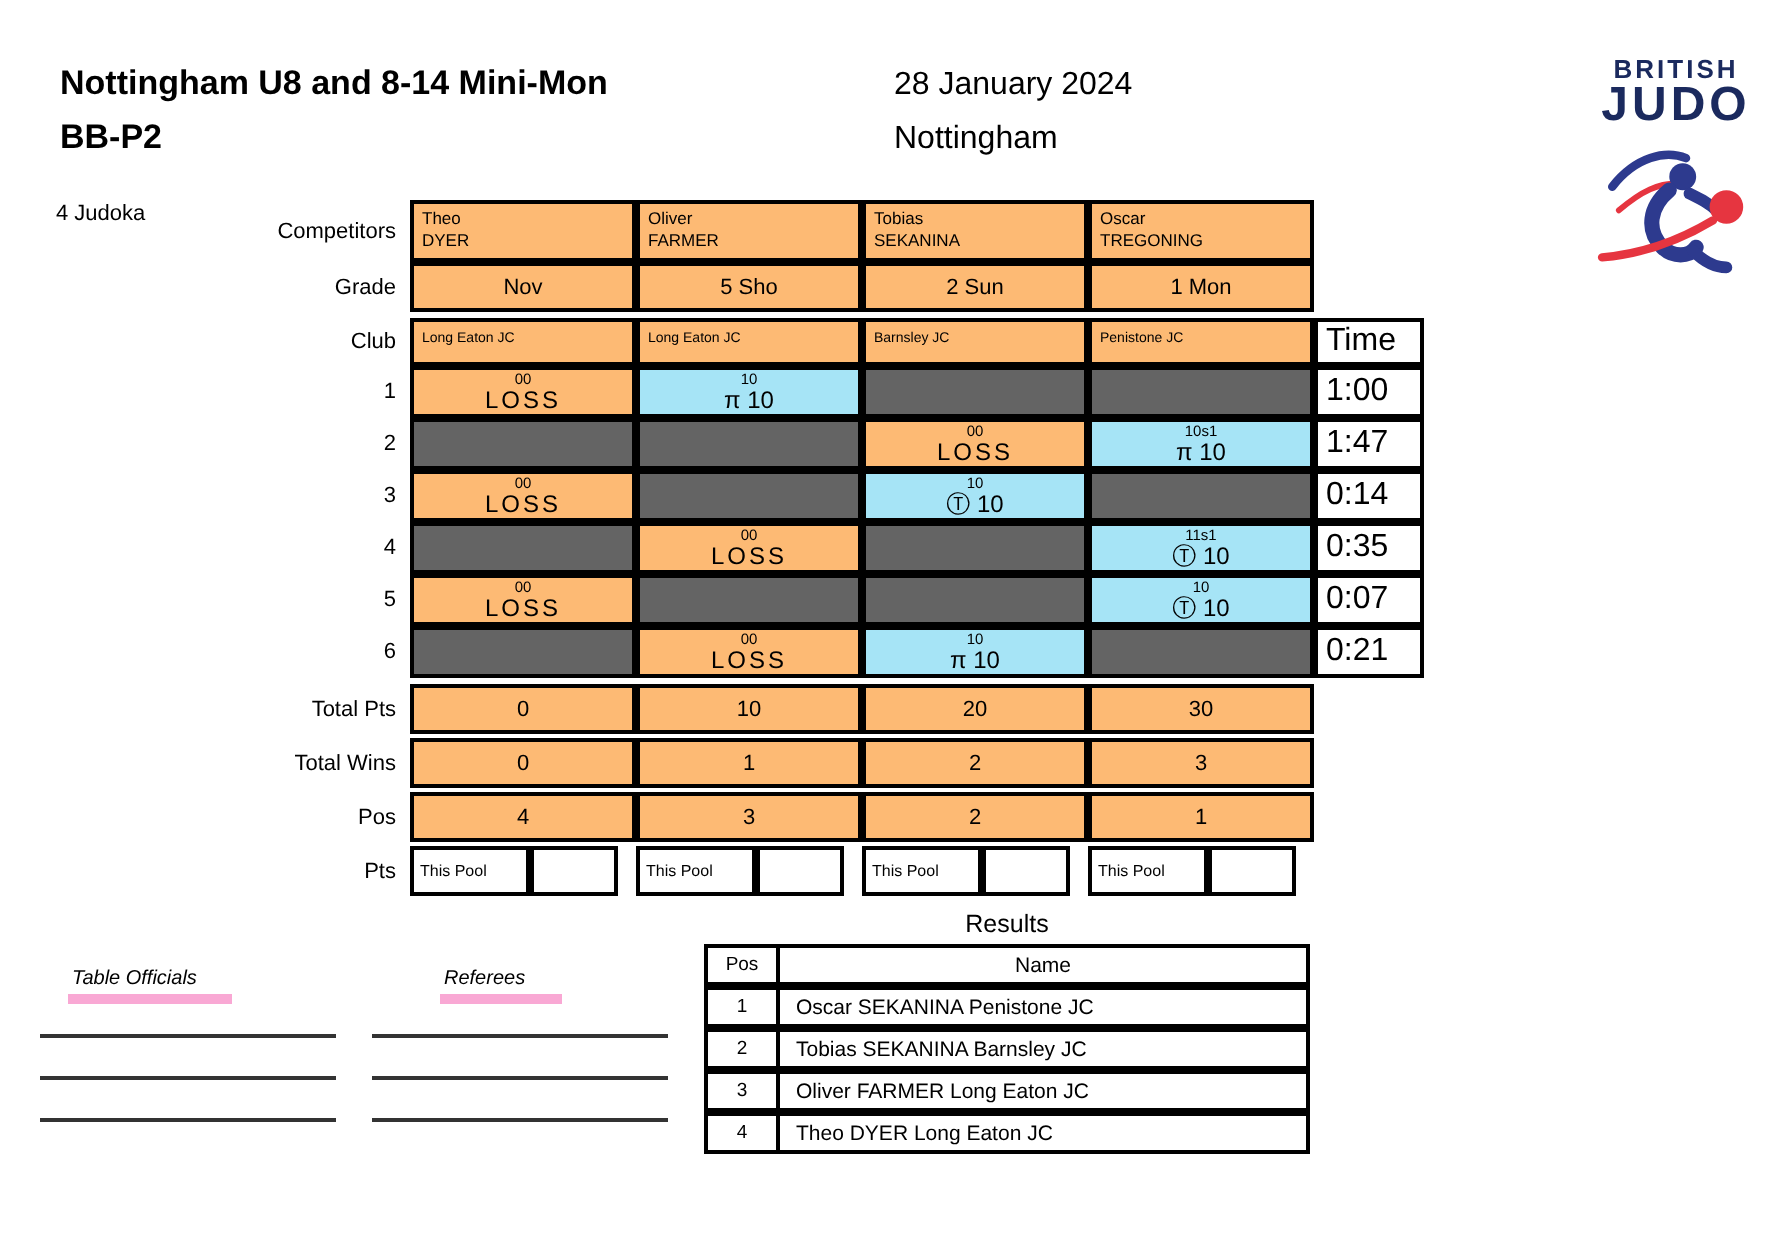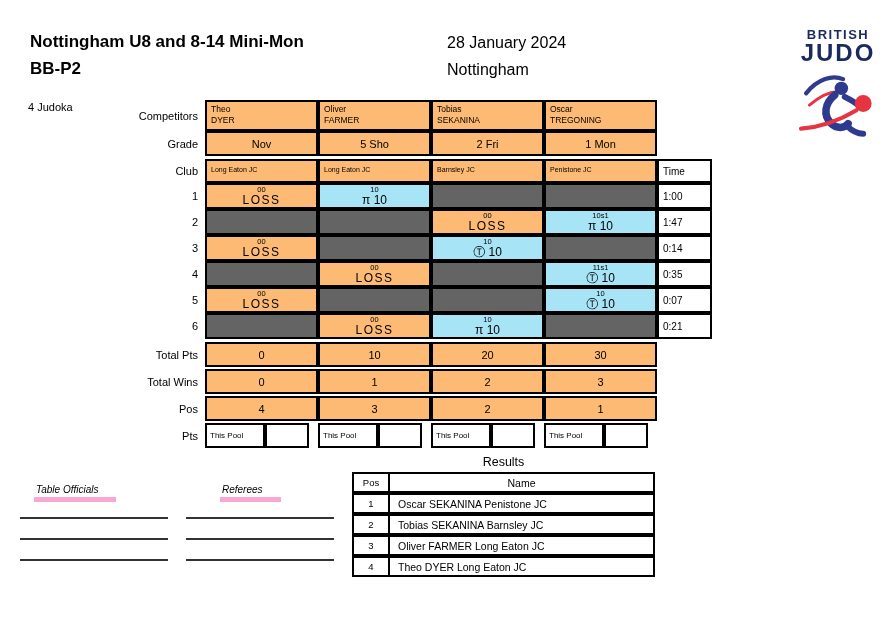--- a/index.html
+++ b/index.html
@@ -33,21 +33,21 @@
   .cell{width:113px;flex:0 0 113px;border:2px solid #000;box-sizing:border-box;background:#fdba74;overflow:hidden;}
   .comp{height:31px;font-size:8.5px;line-height:1.3;padding:2px 4px;}
   .grade{height:25px;font-size:11px;display:flex;align-items:center;justify-content:center;text-align:center;}
   .club{height:24px;font-size:7px;padding:5px 4px 0;box-sizing:border-box;}
   .match{height:26px;text-align:center;}
   .blocked{background:var(--blocked);}
   .win{background:var(--winbg);}
   .sup{font-size:7.5px;line-height:8px;padding-top:1px;text-align:center;}
   .main{font-size:12px;line-height:13px;text-align:center;}
   .loss-text{letter-spacing:1.5px;}
-  .timecell{width:55px;flex:0 0 55px;border:2px solid #000;box-sizing:border-box;font-size:10px;
+  .timecell{width:55px;flex:0 0 55px;border:2px solid #000;box-sizing:border-box;font-size:16px;
     display:flex;align-items:center;padding-left:4px;background:#fff;}
   .sumcell{height:25px;display:flex;align-items:center;justify-content:center;font-size:11px;}
   .pts-block{width:113px;flex:0 0 113px;display:flex;}
   .pts-cell{border:2px solid #000;box-sizing:border-box;height:25px;background:#fff;}
   .this-pool{width:60px;flex:0 0 60px;font-size:8px;display:flex;align-items:center;padding-left:3px;}
   .pts-empty{width:44px;flex:0 0 44px;}
   
   .results{position:absolute;left:352px;top:455px;width:303px;}
   .results-title{text-align:center;font-size:12.5px;margin:0 0 3px;}
   .rrow{display:flex;}
@@ -114,21 +114,21 @@
             <div class="comp-first">Oscar</div>
             <div class="comp-last">TREGONING</div>
           </div>
         </div>
     </div>
     <div class="prow">
       <div class="plabel">Grade</div>
       <div class="cells" id="grade-cells">
           <div class="cell grade">Nov</div>
           <div class="cell grade">5 Sho</div>
-          <div class="cell grade">2 Fri</div>
+          <div class="cell grade">2 Sun</div>
           <div class="cell grade">1 Mon</div>
         </div>
     </div>
     <div class="prow gap3">
       <div class="plabel">Club</div>
       <div class="cells" id="club-cells">
           <div class="cell club">Long Eaton JC</div>
           <div class="cell club">Long Eaton JC</div>
           <div class="cell club">Barnsley JC</div>
           <div class="cell club">Penistone JC</div>

